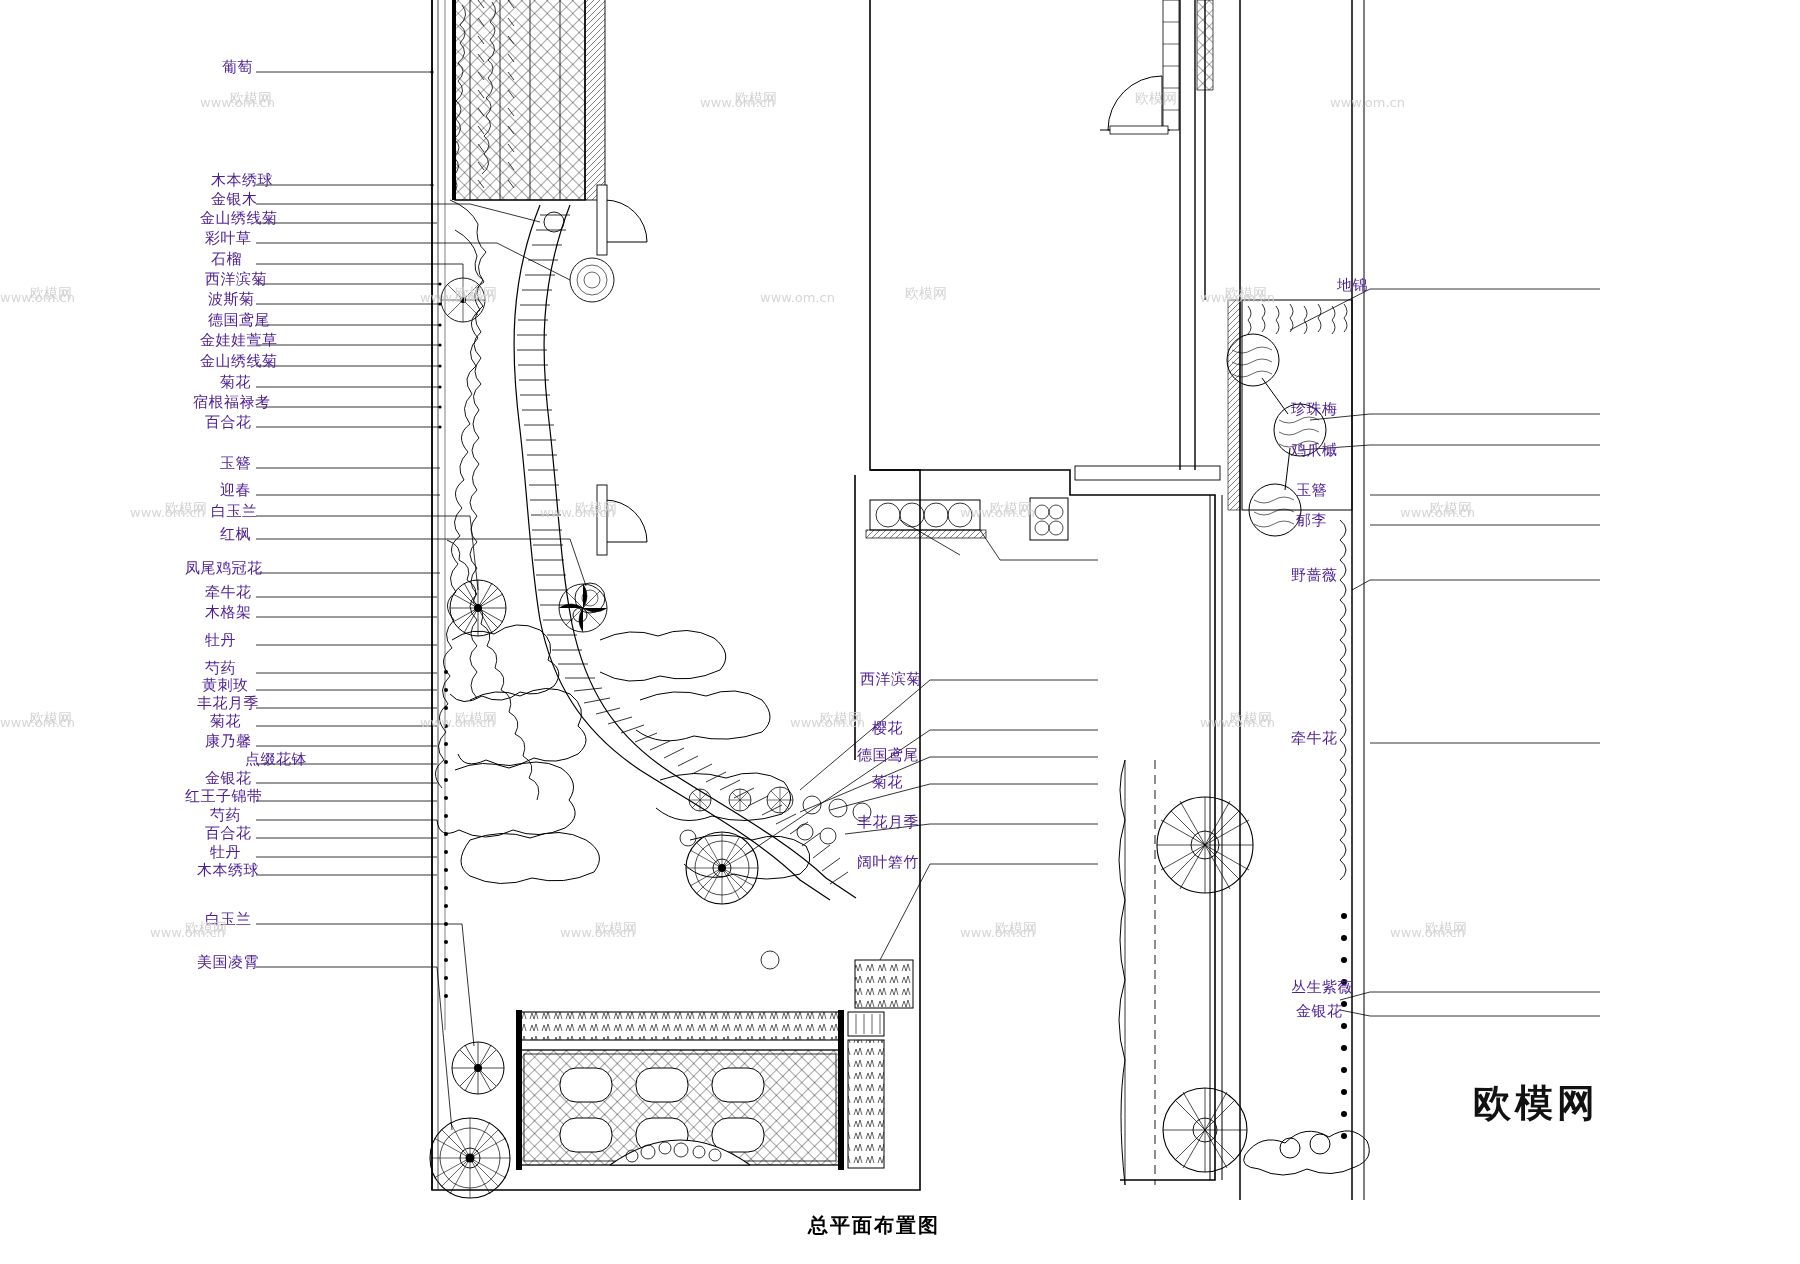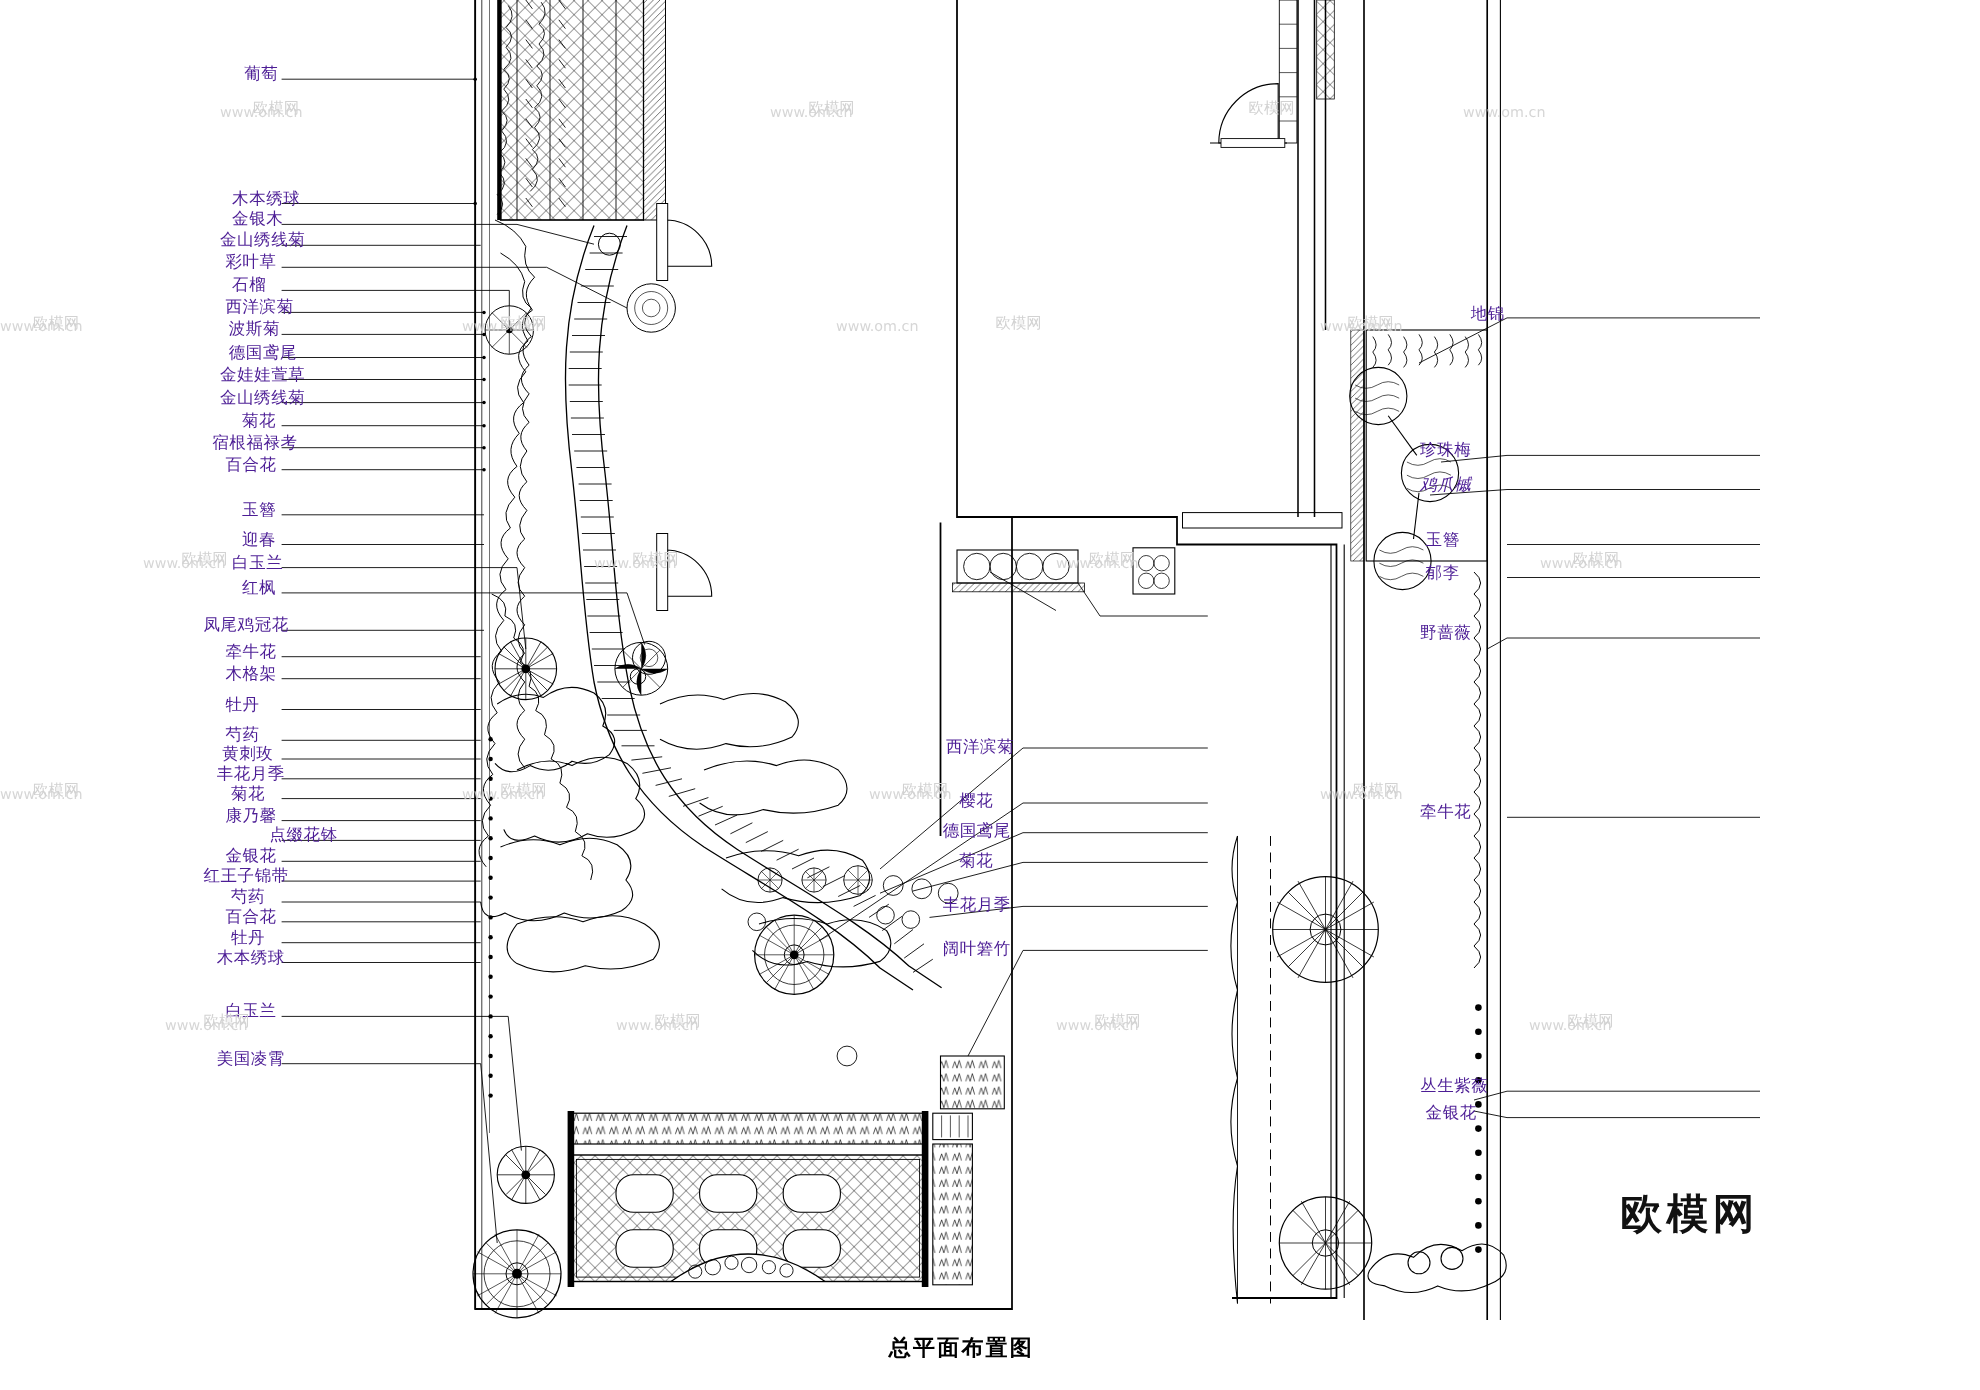--- a/index.html
+++ b/index.html
@@ -681,21 +681,21 @@
     <div class="label" style="left: 860px; top: 672px;">西洋滨菊</div>
     <div class="label" style="left: 872px; top: 721px;">樱花</div>
     <div class="label" style="left: 857px; top: 748px;">德国鸢尾</div>
     <div class="label" style="left: 872px; top: 775px;">菊花</div>
     <div class="label" style="left: 857px; top: 815px;">丰花月季</div>
     <div class="label" style="left: 857px; top: 855px;">阔叶箬竹</div>
   </div>
 <div id="labels-right">
     <div class="label right" style="left: 1296px; top: 278px; margin-left: 41px;">地锦</div>
     <div class="label right" style="left: 1291px; top: 402px;">珍珠梅</div>
-    <div class="label right" style="left: 1291px; top: 433px; font-style: italic;">鸡爪槭</div>
+    <div class="label right" style="left: 1291px; top: 443px;">鸡爪槭</div>
     <div class="label right" style="left: 1296px; top: 483px;">玉簪</div>
     <div class="label right" style="left: 1296px; top: 513px;">郁李</div>
     <div class="label right" style="left: 1291px; top: 568px;">野蔷薇</div>
     <div class="label right" style="left: 1291px; top: 731px;">牵牛花</div>
     <div class="label right" style="left: 1291px; top: 980px;">丛生紫薇</div>
     <div class="label right" style="left: 1296px; top: 1004px;">金银花</div>
   </div>
 <div id="watermark-layer">
     <div class="wm" style="left: 200px; top: 95px;">www.om.cn</div>
     <div class="wm" style="left: 700px; top: 95px;">www.om.cn</div>

